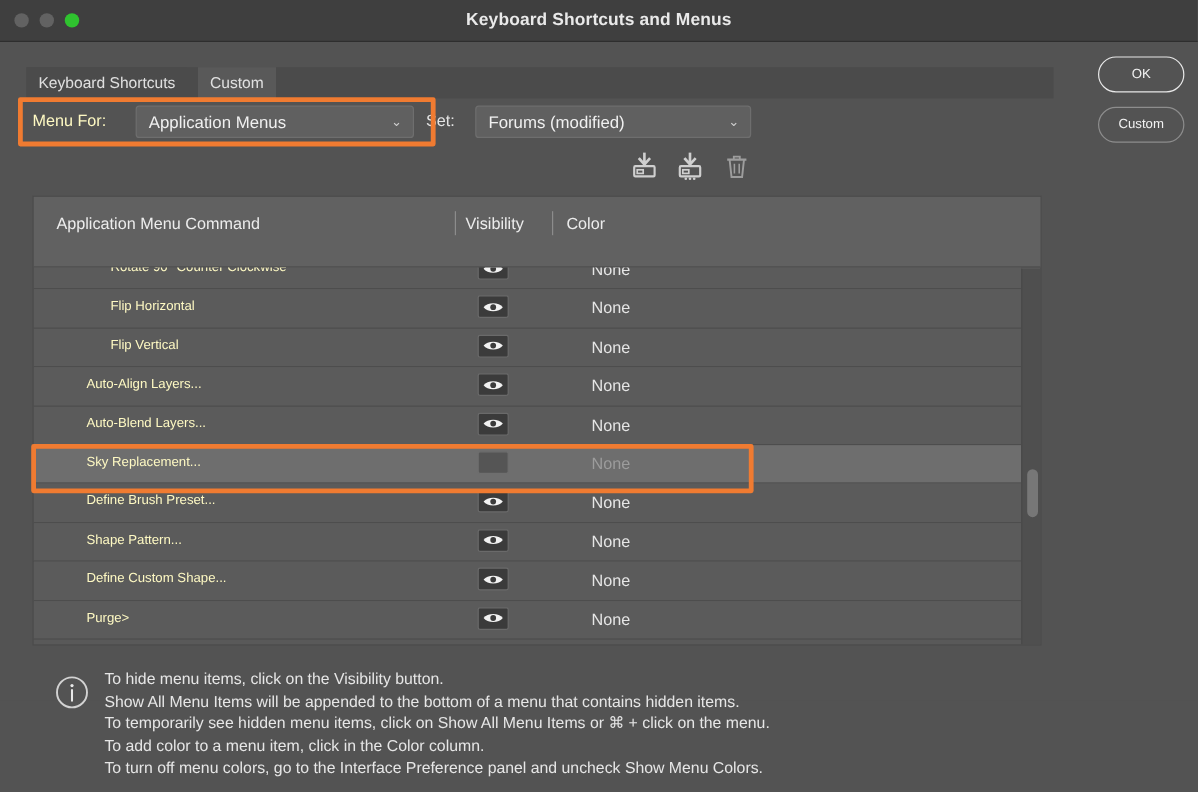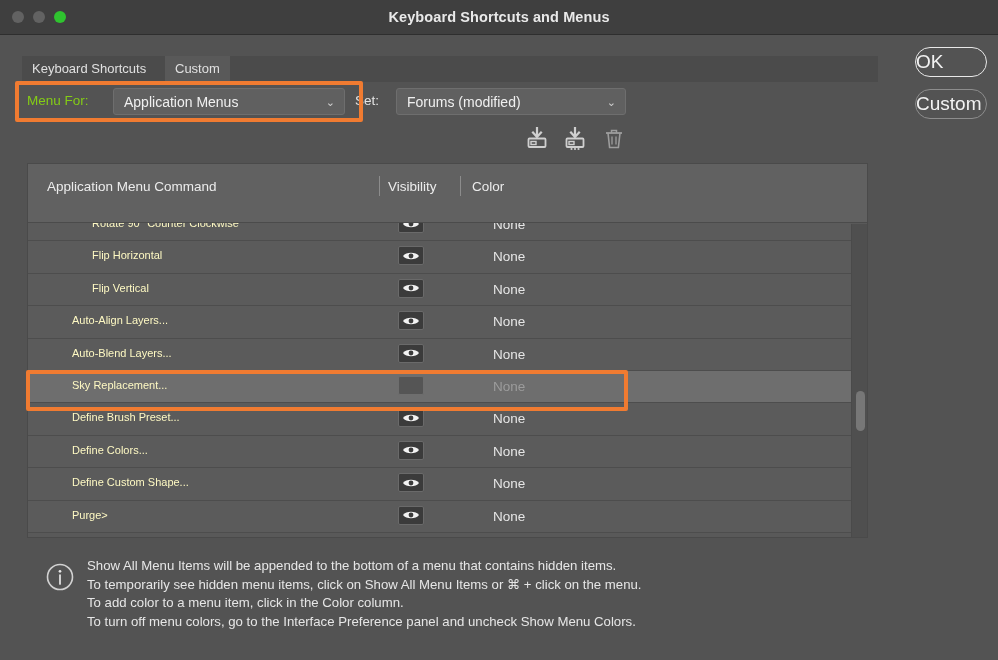--- a/index.html
+++ b/index.html
@@ -71,21 +71,21 @@
     text-align: right;
   }
   .tab.inactive { left: 0; background: #4b4b4b; }
   .tab.active   { left: 143px; background: #595959; }
 
   
   .menufor-label {
     position: absolute;
     left: 27px; top: 93px;
     font-size: 13.5px;
-    color: #84cc16;
+    color: #fef9c3;
     white-space: nowrap;
   }
   .select {
     position: absolute;
     background: #606060;
     border: 1px solid #6e6e6e;
     border-radius: 3px;
     box-sizing: border-box;
     font-size: 14px;
     color: #f0f0f0;
@@ -253,22 +253,23 @@
     color: #e6e6e6;
     white-space: nowrap;
   }
 
   
   .btn {
     position: absolute;
     width: 72px; height: 30px;
     border-radius: 15px;
     box-sizing: border-box;
+    text-align: center;
     line-height: 28px;
-    font-size: 19px;
+    font-size: 11px;
     color: #f2f2f2;
     background: transparent;
   }
   .btn.ok     { left: 915px; top: 47px; border: 1.5px solid #e8e8e8; }
   .btn.cancel { left: 915px; top: 89px; border: 1px solid #8d8d8d; }
 
   
   .hl {
     position: absolute;
     border: 4px solid #f07b31;
@@ -404,21 +405,21 @@
             <div class="cmdtext" style="left: 44px;">Define Brush Preset...</div>
             <div class="visbox">
               <svg width="20" height="12" viewBox="0 0 20 12">
                 <path d="M2 6 C5 1.6, 15 1.6, 18 6 C15 10.4, 5 10.4, 2 6 Z" fill="#f2f2f2"></path>
                 <circle cx="10" cy="6" r="2.4" fill="#3b3b3b"></circle>
               </svg>
             </div>
             <div class="coltext">None</div>
           </div>
           <div class="row">
-            <div class="cmdtext" style="left: 44px;">Define Colors...</div>
+            <div class="cmdtext" style="left: 44px;">Shape Pattern...</div>
             <div class="visbox">
               <svg width="20" height="12" viewBox="0 0 20 12">
                 <path d="M2 6 C5 1.6, 15 1.6, 18 6 C15 10.4, 5 10.4, 2 6 Z" fill="#f2f2f2"></path>
                 <circle cx="10" cy="6" r="2.4" fill="#3b3b3b"></circle>
               </svg>
             </div>
             <div class="coltext">None</div>
           </div>
           <div class="row">
             <div class="cmdtext" style="left: 44px;">Define Custom Shape...</div>
@@ -450,20 +451,21 @@
 
   <div class="infobox">
     <div class="info-icon">
       <svg width="30" height="30" viewBox="0 0 30 30">
         <circle cx="15" cy="15" r="12.5" fill="none" stroke="#d2d2d2" stroke-width="1.6"></circle>
         <circle cx="15" cy="9.3" r="1.35" fill="#e8e8e8"></circle>
         <path d="M15 13 L15 22" stroke="#e8e8e8" stroke-width="1.7" stroke-linecap="round"></path>
       </svg>
     </div>
     <div class="info-lines" id="info-container">
+        <div>To hide menu items, click on the Visibility button.</div>
         <div>Show All Menu Items will be appended to the bottom of a menu that contains hidden items.</div>
         <div>To temporarily see hidden menu items, click on Show All Menu Items or ⌘ + click on the menu.</div>
         <div>To add color to a menu item, click in the Color column.</div>
         <div>To turn off menu colors, go to the Interface Preference panel and uncheck Show Menu Colors.</div>
       </div>
   </div>
 
   <div class="btn ok">OK</div>
   <div class="btn cancel">Custom</div>
 

